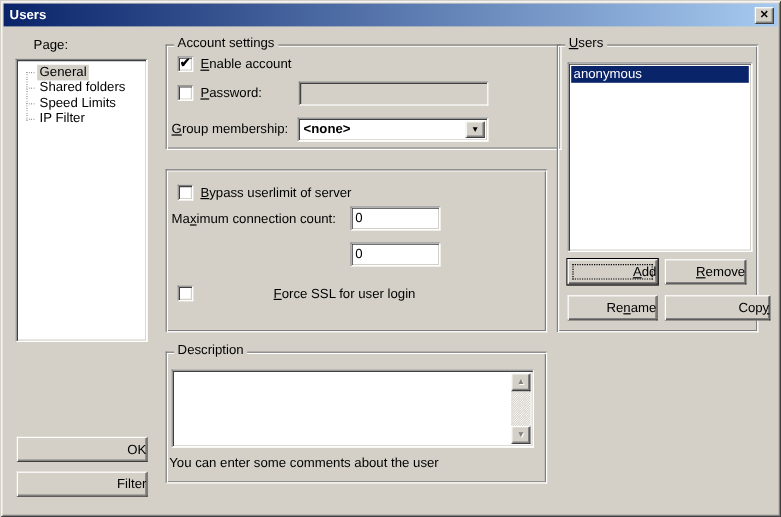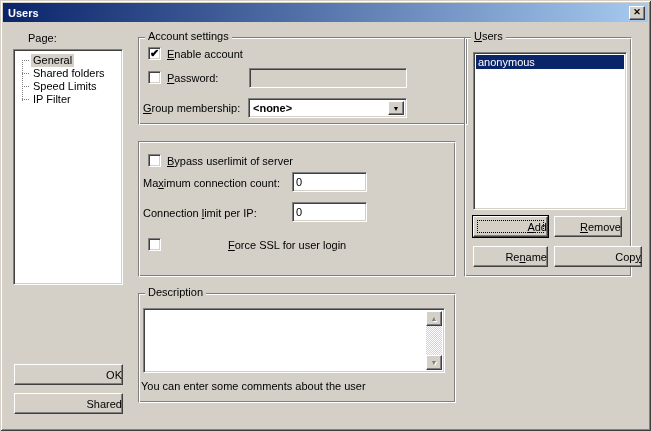--- a/index.html
+++ b/index.html
@@ -125,21 +125,21 @@
       <div class="tree-item">
         <span class="tree-label">IP Filter</span>
       </div>
     </div>
   </div>
 
   <div class="btn" style="left:14px;top:364px;width:109px;height:21px;">
     <span>OK</span>
   </div>
   <div class="btn" style="left:14px;top:393px;width:109px;height:21px;">
-    <span>Shared</span>
+    <span>Filter</span>
   </div>
 
   <div class="groupbox" style="left:138px;top:37px;width:330px;height:88px;">
     <span class="group-caption">Account settings</span>
   </div>
   <span class="checkbox" style="left:148px;top:47px;">
     <span class="tick">✔</span>
   </span>
   <span class="label" style="left:167px;top:48px;"><span></span><span class="mn">E</span><span>nable account</span></span>
 
@@ -155,21 +155,20 @@
     </span>
   </div>
 
   <div class="groupbox" style="left:138px;top:141px;width:318px;height:136px;"></div>
   <span class="checkbox" style="left:148px;top:154px;"></span>
   <span class="label" style="left:167px;top:155px;"><span></span><span class="mn">B</span><span>ypass userlimit of server</span></span>
 
   <span class="label" style="left:143px;top:177px;"><span>Ma</span><span class="mn">x</span><span>imum connection count:</span></span>
   <input class="field sunken" style="left: 292px; top: 172px; width: 75px; height: 20px;" value="0">
 
-  <span class="label" style="left:143px;top:207px;"><span>Connection </span><span class="mn">l</span><span>imit per IP:</span></span>
   <input class="field sunken" style="left: 292px; top: 202px; width: 75px; height: 20px;" value="0">
 
   <span class="checkbox" style="left:148px;top:238px;"></span>
   <span class="label" style="left:182px;top:239px;padding-left:46px;"><span></span><span class="mn">F</span><span>orce SSL for user login</span></span>
 
   <div class="groupbox" style="left:138px;top:293px;width:318px;height:110px;">
     <span class="group-caption">Description</span>
   </div>
   <div id="desc-box" class="sunken">
     <span style="position:absolute;left:4px;top:3px;"></span>

